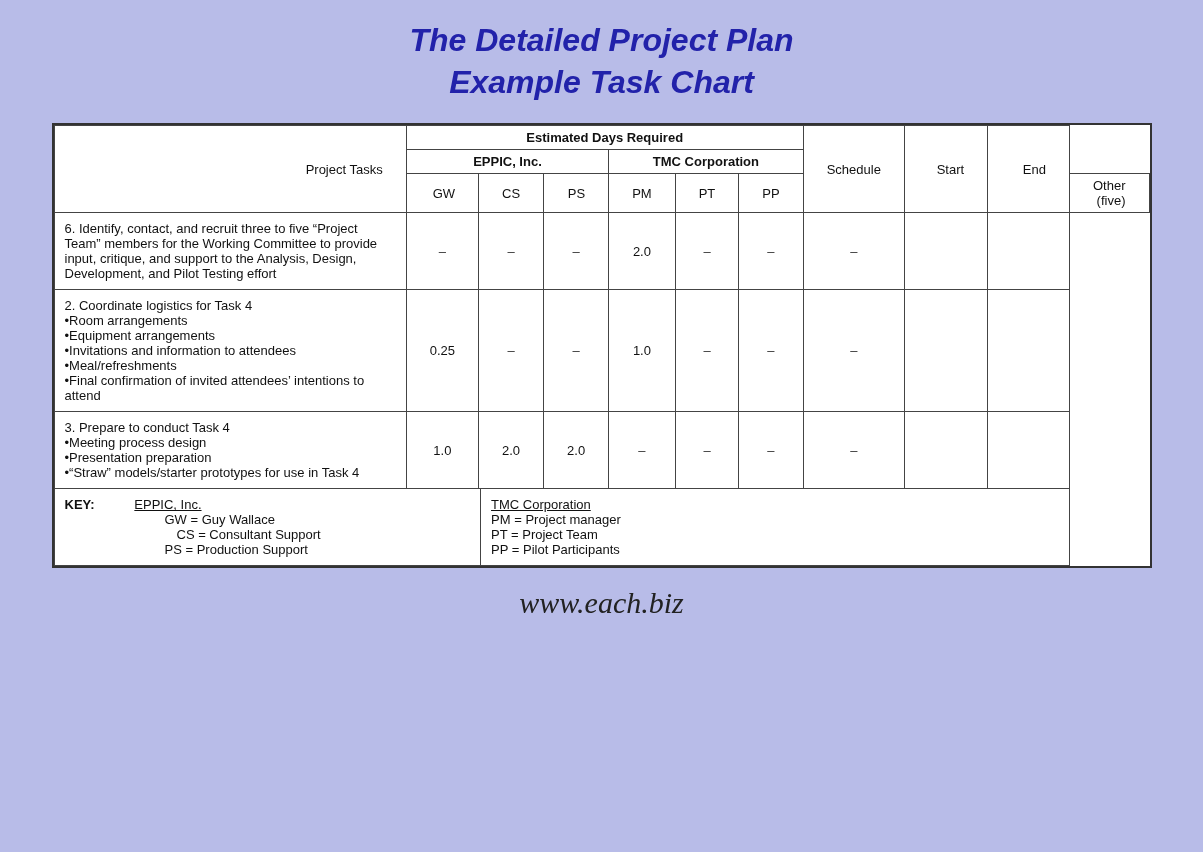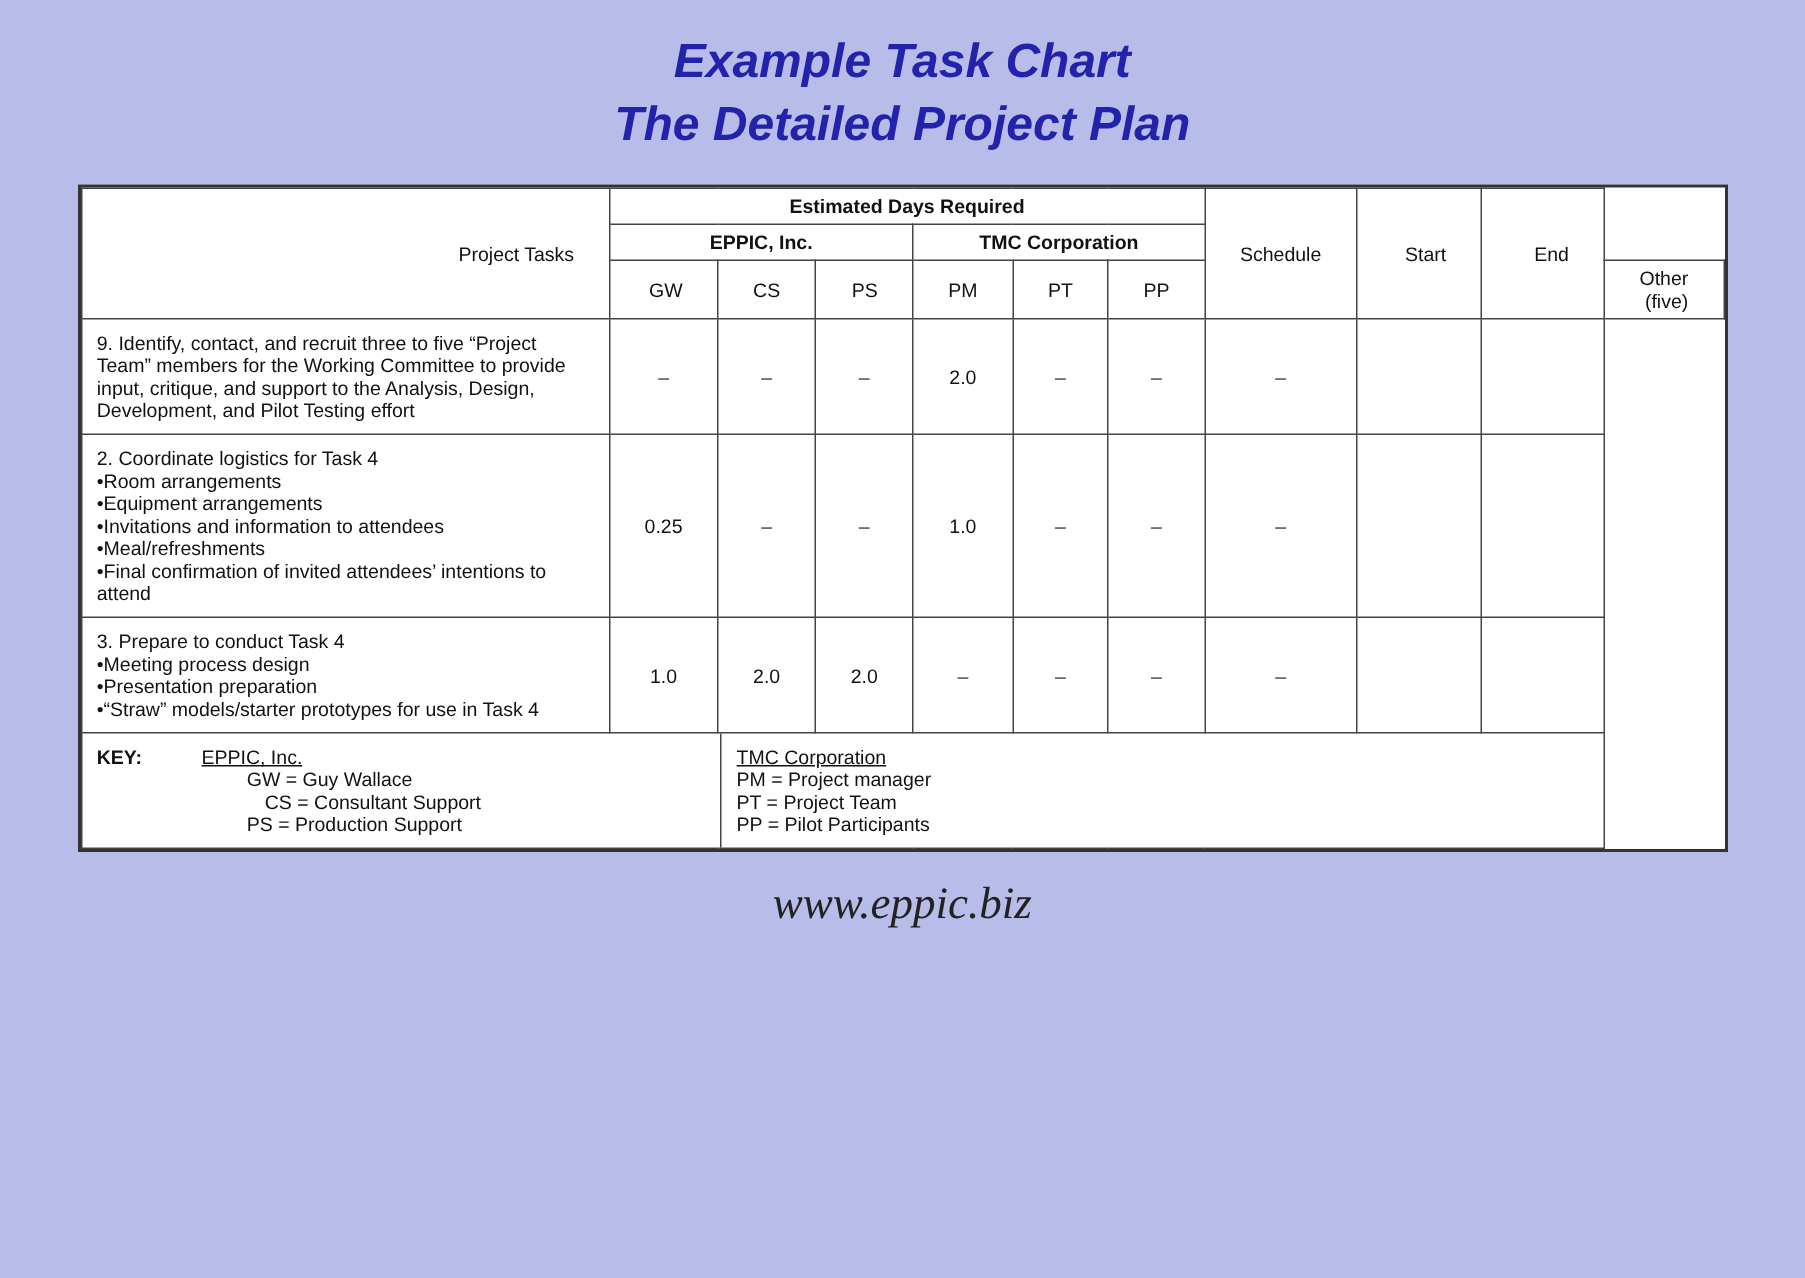--- a/index.html
+++ b/index.html
@@ -101,22 +101,22 @@
       margin-top: 18px;
       font-family: 'Times New Roman', serif;
     }
 
     .dash { color: #333; }
   </style>
 </head>
 <body>
 
 <div class="page-title">
+  <div>The Detailed Project Plan</div>
   <div>Example Task Chart</div>
-  <div>The Detailed Project Plan</div>
 </div>
 
 <div class="table-wrapper">
   <table>
     <thead>
 
       <tr>
         <th rowspan="3" class="task-cell col-header">Project Tasks</th>
         <th colspan="6" class="header-main">Estimated Days Required</th>
         <th rowspan="3" class="schedule-cell col-header">Schedule</th>
@@ -139,21 +139,21 @@
         <th class="num-cell col-header">
           <span>Other</span><br>
           <span>(five)</span>
         </th>
       </tr>
     </thead>
     <tbody>
 
       <tr>
         <td class="task-cell">
-          <span style="white-space: pre-wrap;">9. Identify, contact, and recruit three to five “Project Team” members for the Working Committee to provide input, critique, and support to the Analysis, Design, Development, and Pilot Testing effort</span>
+          <span style="white-space: pre-wrap;">6. Identify, contact, and recruit three to five “Project Team” members for the Working Committee to provide input, critique, and support to the Analysis, Design, Development, and Pilot Testing effort</span>
         </td>
         <td class="num-cell dash">–</td>
         <td class="num-cell dash">–</td>
         <td class="num-cell dash">–</td>
         <td class="num-cell">2.0</td>
         <td class="num-cell dash">–</td>
         <td class="num-cell dash">–</td>
         <td class="num-cell dash">–</td>
         <td class="schedule-cell"></td>
         <td class="schedule-cell"></td>
@@ -218,13 +218,13 @@
               </td>
             </tr>
           </tbody>
             </table>
         </td>
       </tr>
     </tbody>
   </table>
 </div>
 
-<div class="footer-url">www.eppic.biz</div>
+<div class="footer-url">www.each.biz</div>
 
 </body></html>

